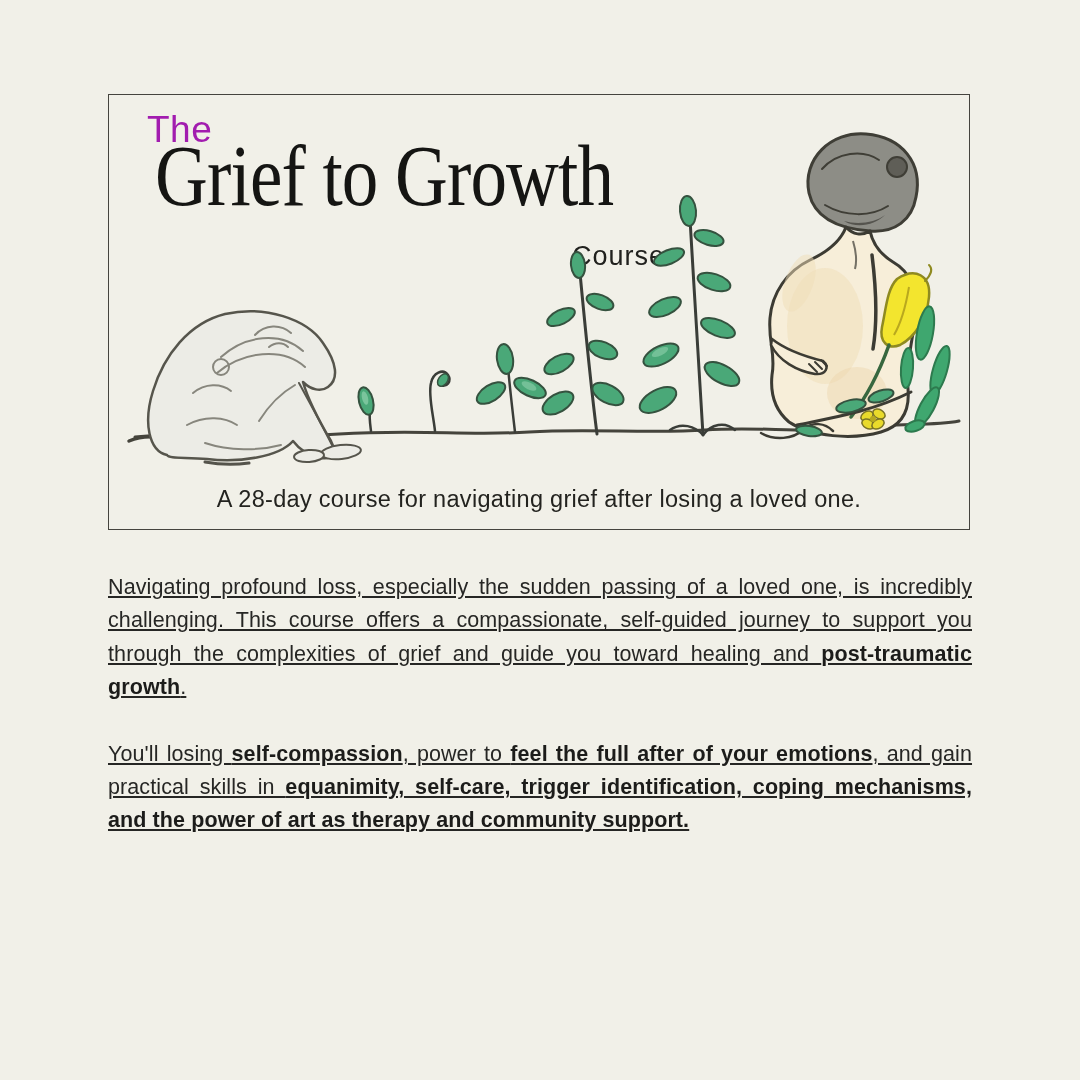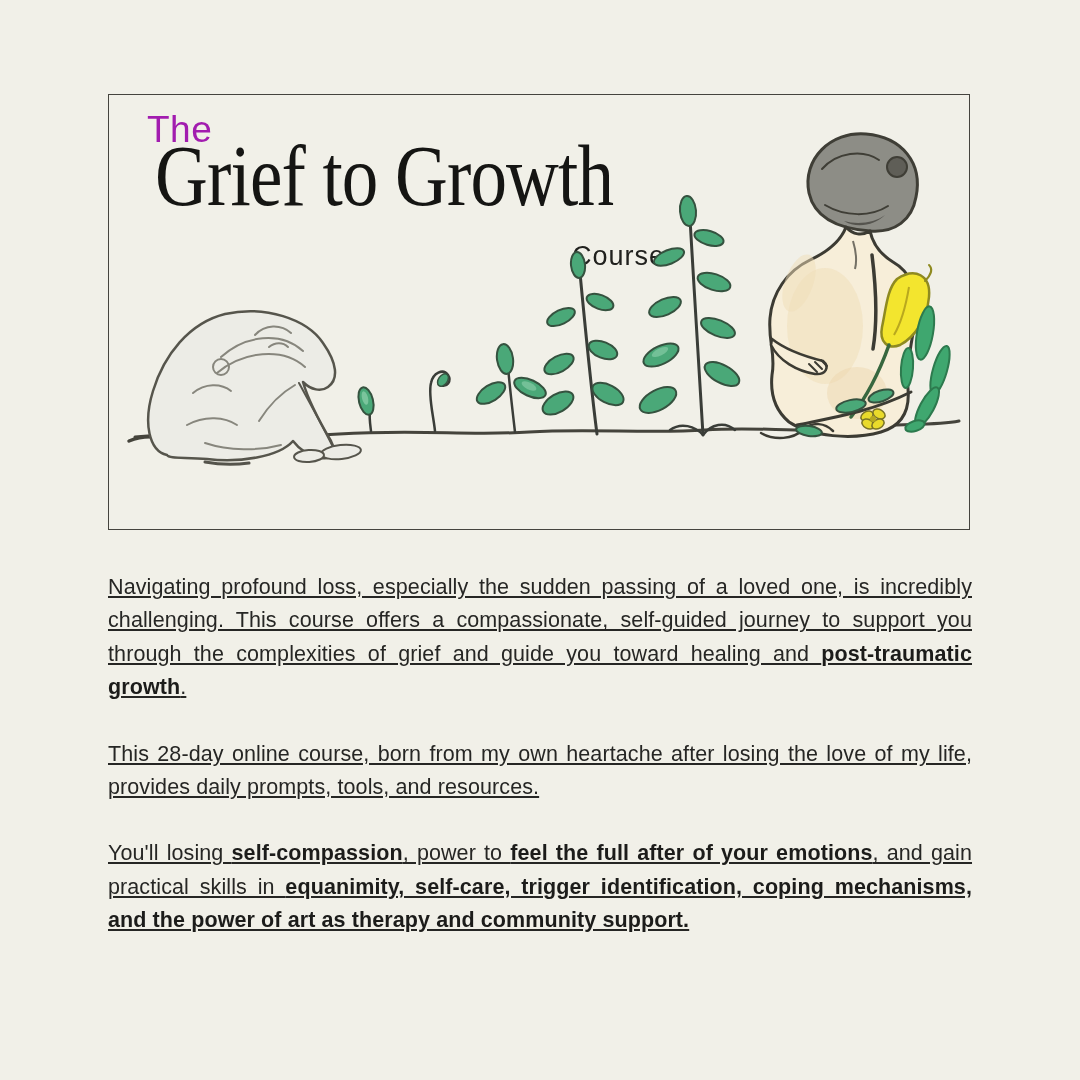--- a/index.html
+++ b/index.html
@@ -174,19 +174,19 @@
             <ellipse cx="770" cy="293" rx="6.5" ry="4.5" transform="rotate(30 770 293)" fill="#e9da2b" stroke="#7a7426" stroke-width="1.5"></ellipse>
             <ellipse cx="759" cy="303" rx="6.5" ry="4.5" transform="rotate(30 759 303)" fill="#e9da2b" stroke="#7a7426" stroke-width="1.5"></ellipse>
             <ellipse cx="769" cy="303" rx="6.5" ry="4.5" transform="rotate(-30 769 303)" fill="#e9da2b" stroke="#7a7426" stroke-width="1.5"></ellipse>
             <circle cx="764" cy="298" r="3" fill="#b5a820"></circle>
           </g>
         </g>
       </g>
     </svg>
   </div>
 
+  <div class="caption">A 28-day course for navigating grief after losing a loved one.</div>
 </div>
 
 <div class="content">
     <p><span>Navigating profound loss, especially the sudden passing of a loved one, is incredibly challenging. This course offers a compassionate, self-guided journey to support you through the complexities of grief and guide you toward healing and </span><b>post-traumatic growth</b><span>.</span></p>
-    <p><span>This 28-day online course, born from my own heartache after losing the love of my life, provides daily prompts, tools, and resources.</span></p>
     <p><span>You'll losing </span><b>self-compassion</b><span>, power to </span><b>feel the full after of your emotions</b><span>, and gain practical skills in </span><b>equanimity, self-care, trigger identification, coping mechanisms, and the power of art as therapy and community support.</b></p>
   </div>
 
 </body></html>

